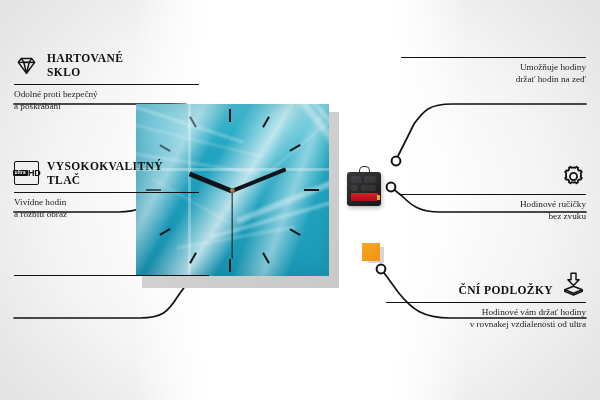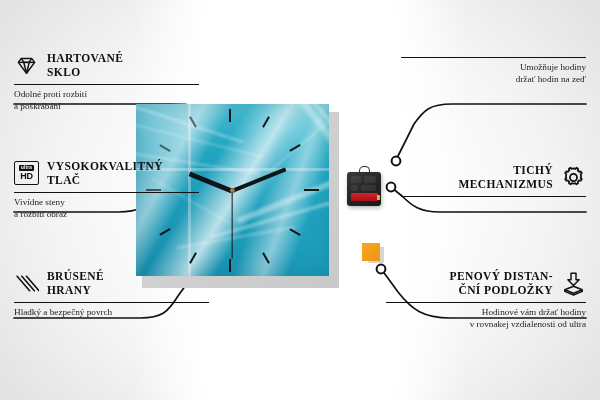--- a/index.html
+++ b/index.html
@@ -98,21 +98,21 @@
     font-family:"Liberation Serif", serif;
     font-size:9.2px; line-height:11.6px; color:#1b1d1f;
   }
   .callout.right .desc{ text-align:right; }
   .ico{ width:25px; height:25px; flex:0 0 25px; color:#111; }
   .ico svg{ display:block; width:25px; height:25px; }
 
   
   .hdbox{
     width:25px; height:24px; border:1.6px solid #111; border-radius:2px;
-    display:flex; flex-direction:column; align-items:center; justify-content:center;
+    display:flex; flex-direction:row; align-items:center; justify-content:center;
     line-height:1;
   }
   .hd-ultra{
     font-family:"Liberation Sans", sans-serif;
     font-size:4.6px; font-weight:bold; letter-spacing:.2px;
     background:#111; color:#fff; padding:0.7px 2.2px; border-radius:1px;
   }
   .hd-main{
     font-family:"Liberation Sans", sans-serif;
     font-size:9px; font-weight:bold; letter-spacing:-.2px; color:#111; margin-top:1px;
@@ -209,93 +209,77 @@
             <path d="M9.4 9 H14.6"></path>
         </svg>
       </span>
       <span class="title">
         <span>HARTOVANÉ</span><br>
         <span>SKLO</span>
       </span>
     </div>
     <div class="rule"></div>
     <div class="desc">
-      <span>Odolné proti rozbití</span><br>
+      <span>Odolné proti bezpečný</span><br>
       <span>a poškrábání</span>
     </div>
   </div>
 
   <div class="callout left" style="left:14px; top:160px; width:185px;">
     <div class="head">
       <span class="ico">
         <span class="hdbox">
           <span class="hd-ultra">ultra</span>
           <span class="hd-main">HD</span>
         </span>
       </span>
       <span class="title">
         <span>VYSOKOKVALITNÝ</span><br>
         <span>TLAČ</span>
       </span>
     </div>
     <div class="rule"></div>
     <div class="desc">
-      <span>Vivídne steny</span><br>
+      <span>Vivídne hodin</span><br>
       <span>a rozbití obraz</span>
     </div>
   </div>
 
   <div class="callout left" style="left:14px; top:270px; width:195px;">
-    <div class="head">
-      <span class="ico">
-        <svg viewBox="0 0 24 24" fill="none" stroke="currentColor" stroke-width="1.5" stroke-linecap="round">
-          <path d="M3 5 L15 19"></path>
-            <path d="M7.5 5 L19.5 19"></path>
-            <path d="M12 5 L24 19"></path>
-        </svg>
-      </span>
-      <span class="title">
-        <span>BRÚSENÉ</span><br>
-        <span>HRANY</span>
-      </span>
-    </div>
-    <div class="rule"></div>
-    <div class="desc">
-      <span>Hladký a bezpečný povrch</span>
-    </div>
+    <div class="rule"></div>
   </div>
 
   <div class="callout right" style="left:401px; top:52px; width:185px;">
     <div class="rule"></div>
     <div class="desc">
       <span>Umožňuje hodiny</span><br>
       <span>držať hodin na zeď</span>
     </div>
   </div>
 
   <div class="callout right" style="left:401px; top:164px; width:185px;">
     <div class="head right">
-      <span class="title">
-        <span>TICHÝ</span><br>
-        <span>MECHANIZMUS</span>
-      </span>
       <span class="ico">
         <svg viewBox="0 0 24 24" fill="none" stroke="currentColor" stroke-width="1.7" stroke-linejoin="round">
           <path d="M12 3.3 l1.9 .4 .9 -1.1 1.6 1.1 -.3 1.4 1.4 1.4 1.4 -.3 1.1 1.6 -1.1 .9 .4 1.9 -.4 1.9 1.1 .9 -1.1 1.6 -1.4 -.3 -1.4 1.4 .3 1.4 -1.6 1.1 -.9 -1.1 -1.9 .4 -1.9 -.4 -.9 1.1 -1.6 -1.1 .3 -1.4 -1.4 -1.4 -1.4 .3 -1.1 -1.6 1.1 -.9 -.4 -1.9 .4 -1.9 -1.1 -.9 1.1 -1.6 1.4 .3 1.4 -1.4 -.3 -1.4 1.6 -1.1 .9 1.1 Z"></path>
           <circle cx="12" cy="12" r="3.4"></circle>
         </svg>
       </span>
     </div>
     <div class="rule"></div>
+    <div class="desc">
+      <span>Hodinové ručičky</span><br>
+      <span>bez zvuku</span>
+    </div>
   </div>
 
   <div class="callout right" style="left:386px; top:270px; width:200px;">
     <div class="head right">
       <span class="title">
-        <span>PENOVÝ DISTAN-</span><br>
+        <br>
         <span>ČNÍ PODLOŽKY</span>
       </span>
       <span class="ico">
         <svg viewBox="0 0 24 24" fill="none" stroke="currentColor" stroke-width="1.4" stroke-linejoin="round">
           <path d="M9.6 2.2 h4.8 v6.2 h3 L12 14 L6.6 8.4 h3 Z"></path>
           <path d="M12 14.6 L20.4 18 L12 21.4 L3.6 18 Z"></path>
           <path d="M3.6 18.2 v1.4 L12 23 l8.4 -3.4 v-1.4"></path>
         </svg>
       </span>
     </div>

